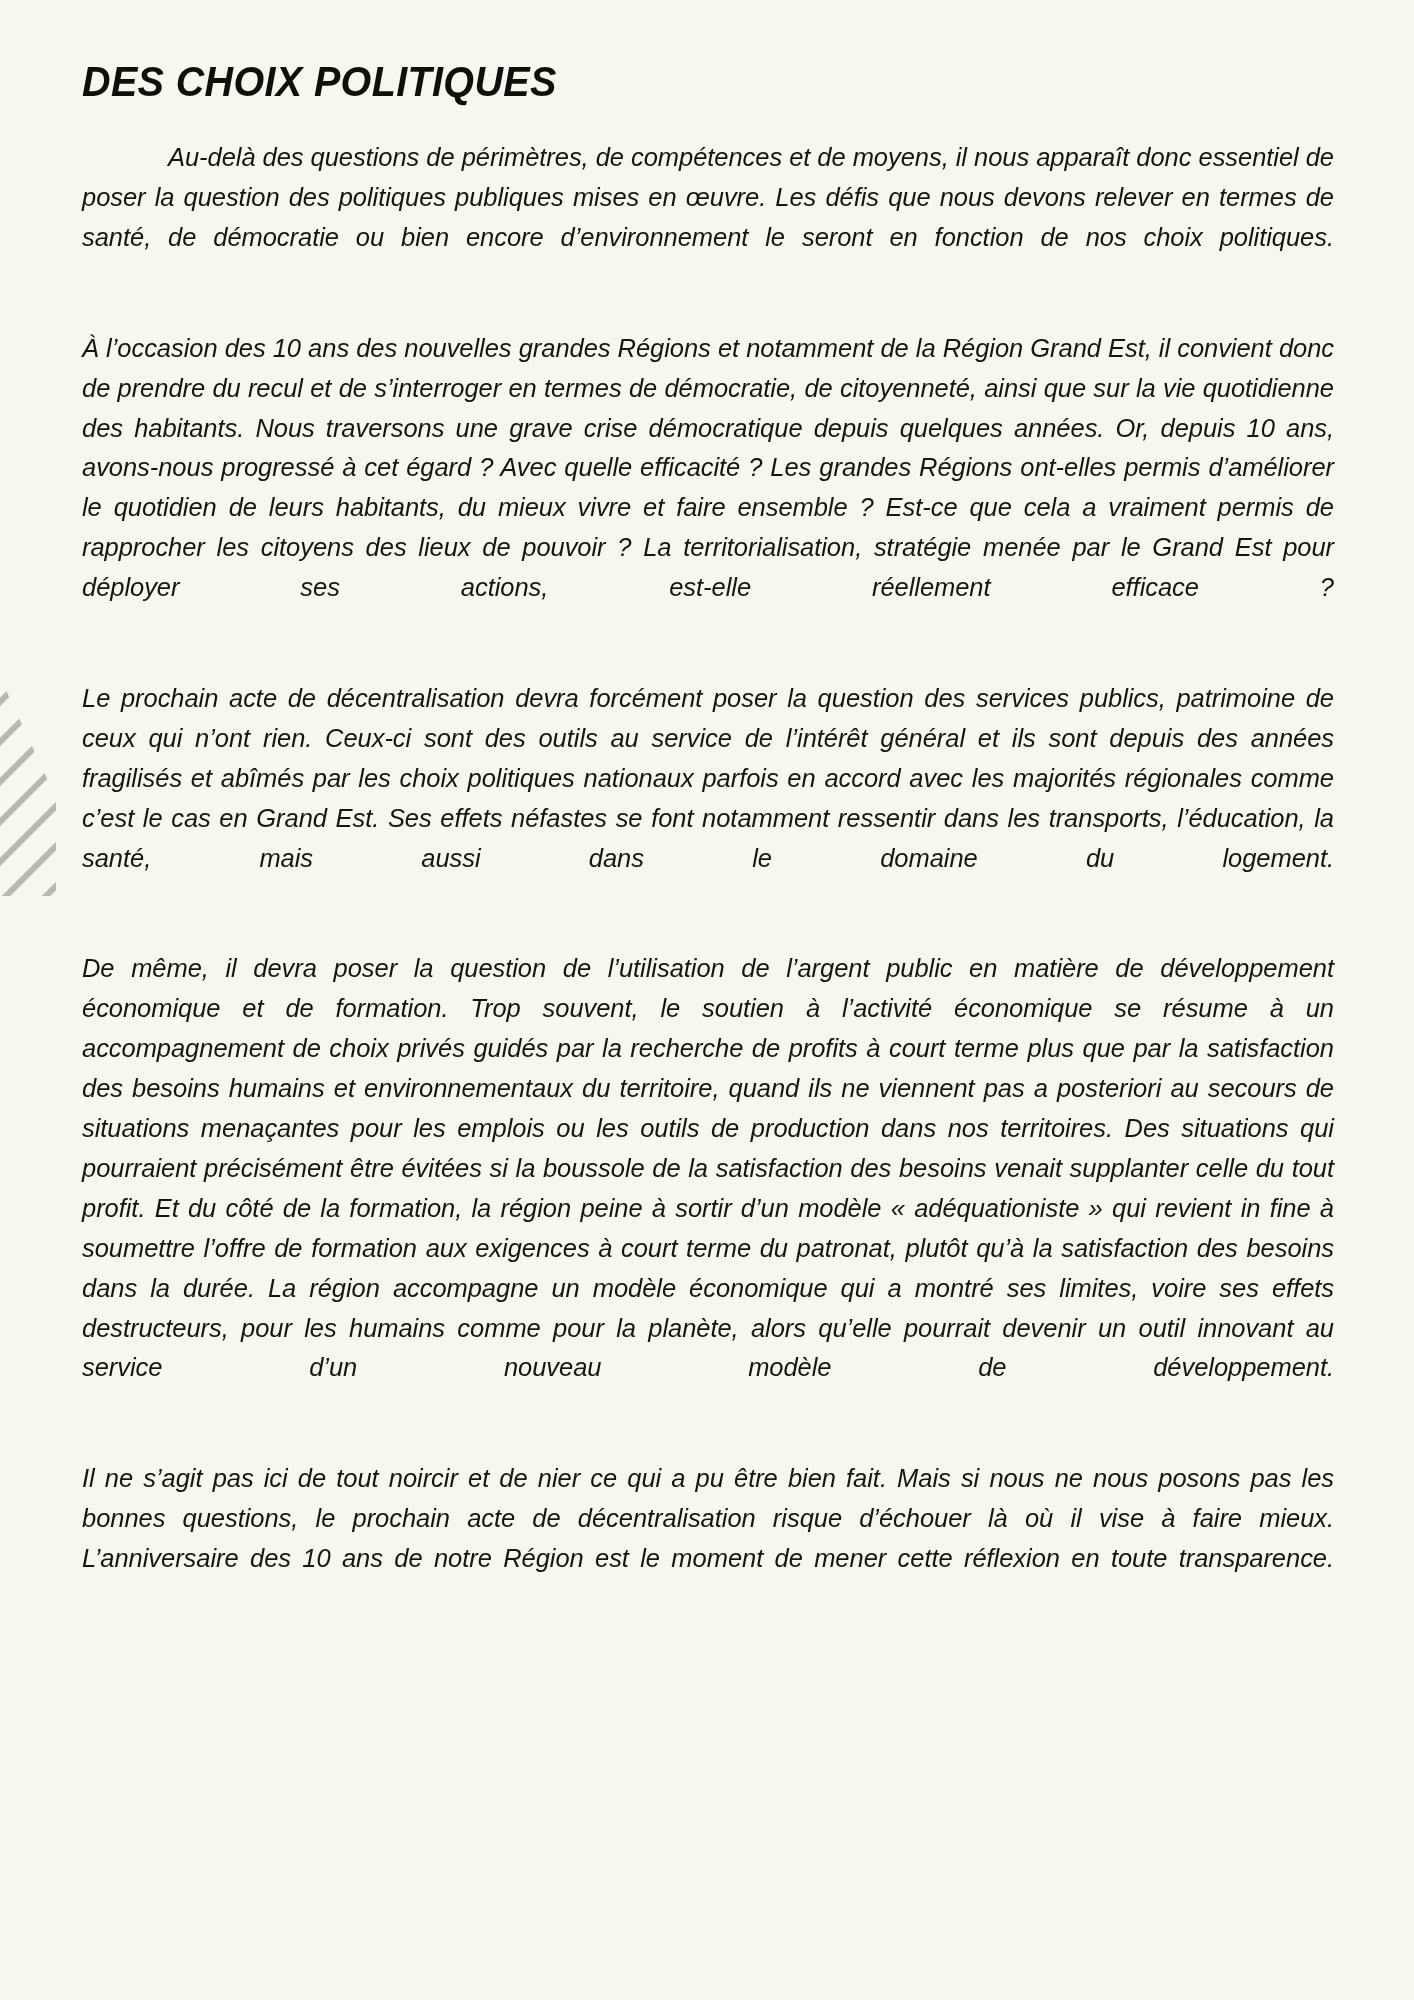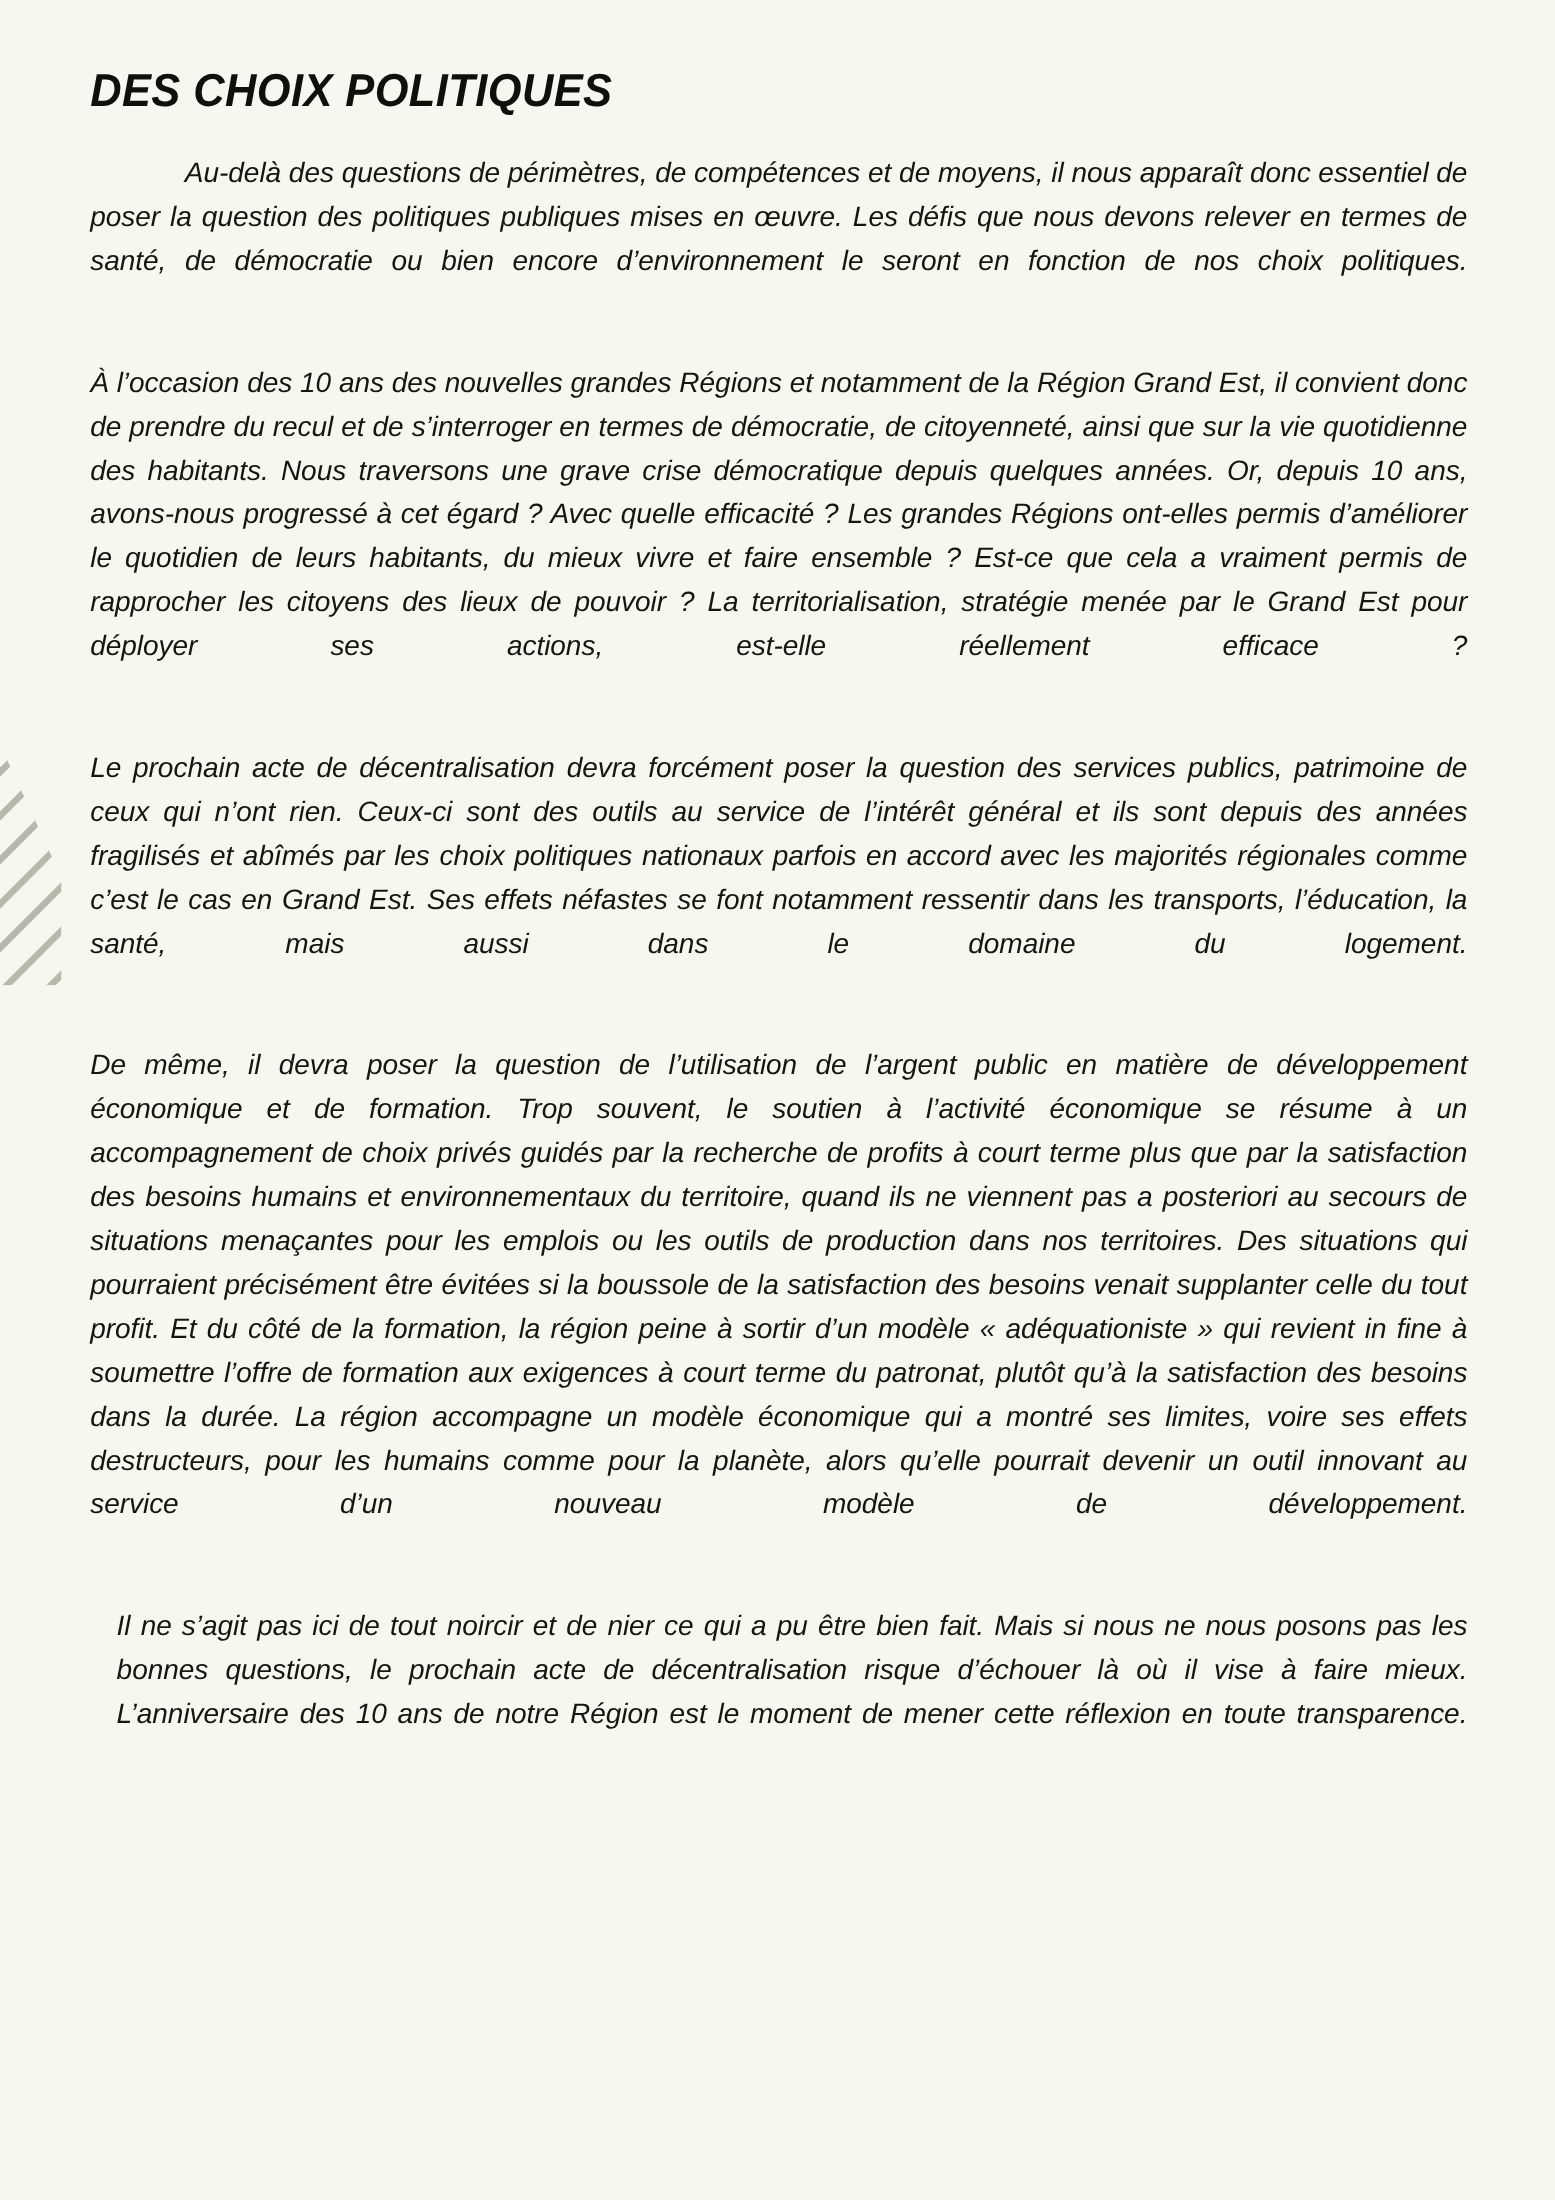--- a/index.html
+++ b/index.html
@@ -75,21 +75,20 @@
     letter-spacing: -0.05px;
   }
 
   .body-block p {
     margin: 0 0 31px 0;
     text-align: justify;
     font-style: italic;
   }
   .body-block p:last-child {
     margin-bottom: 0;
-    margin-left: 24px;
   }
   .body-block p.indented {
     text-indent: 86px;
   }
   
   .body-block p::after {
     content: "";
     display: inline-block;
     width: 100%;
   }

